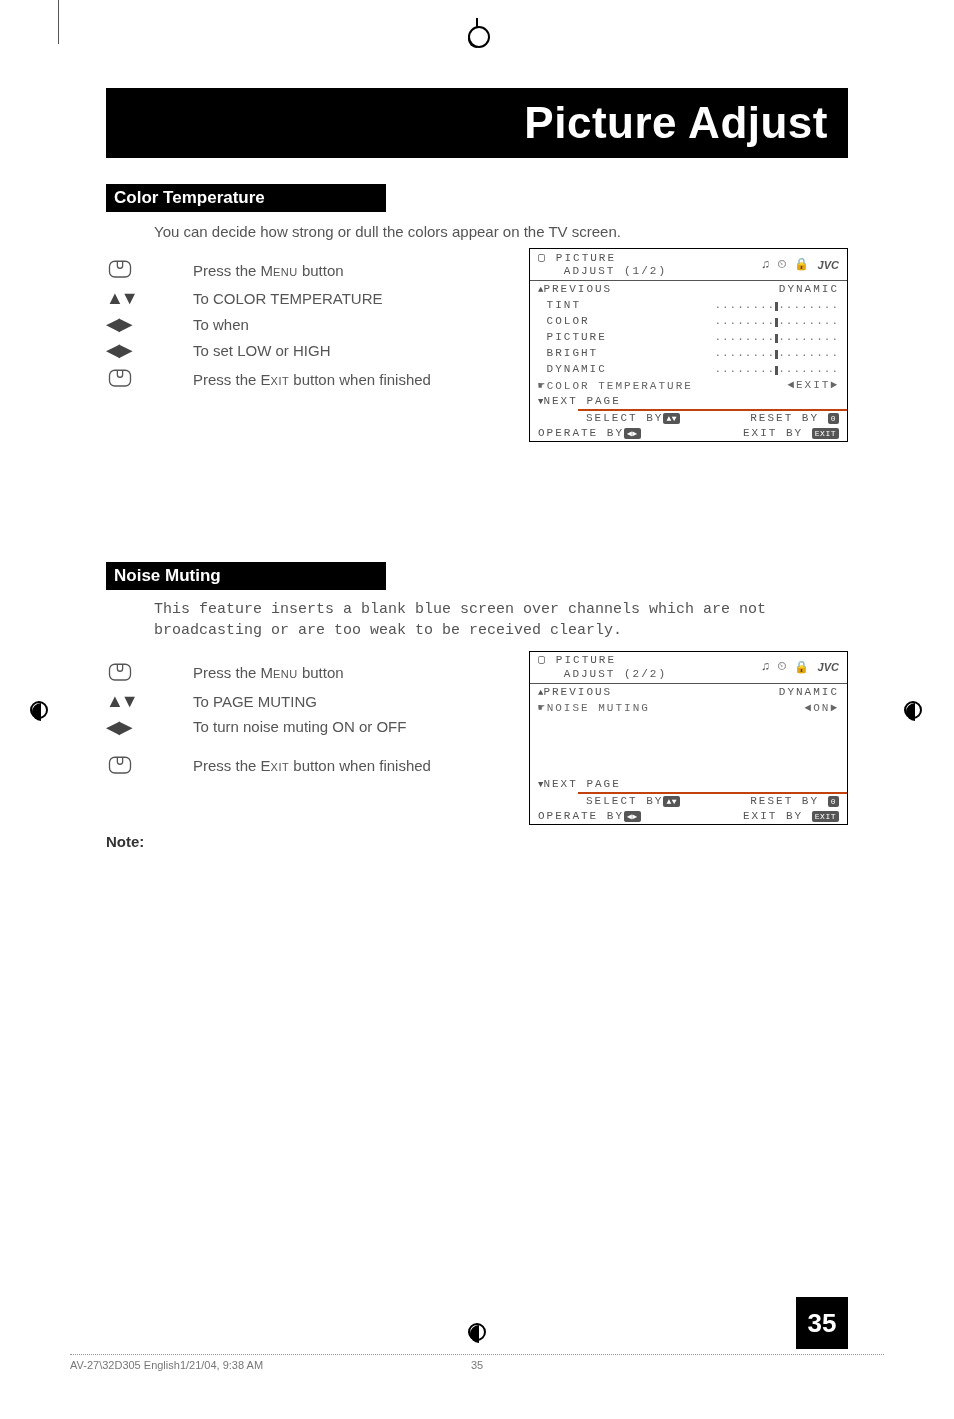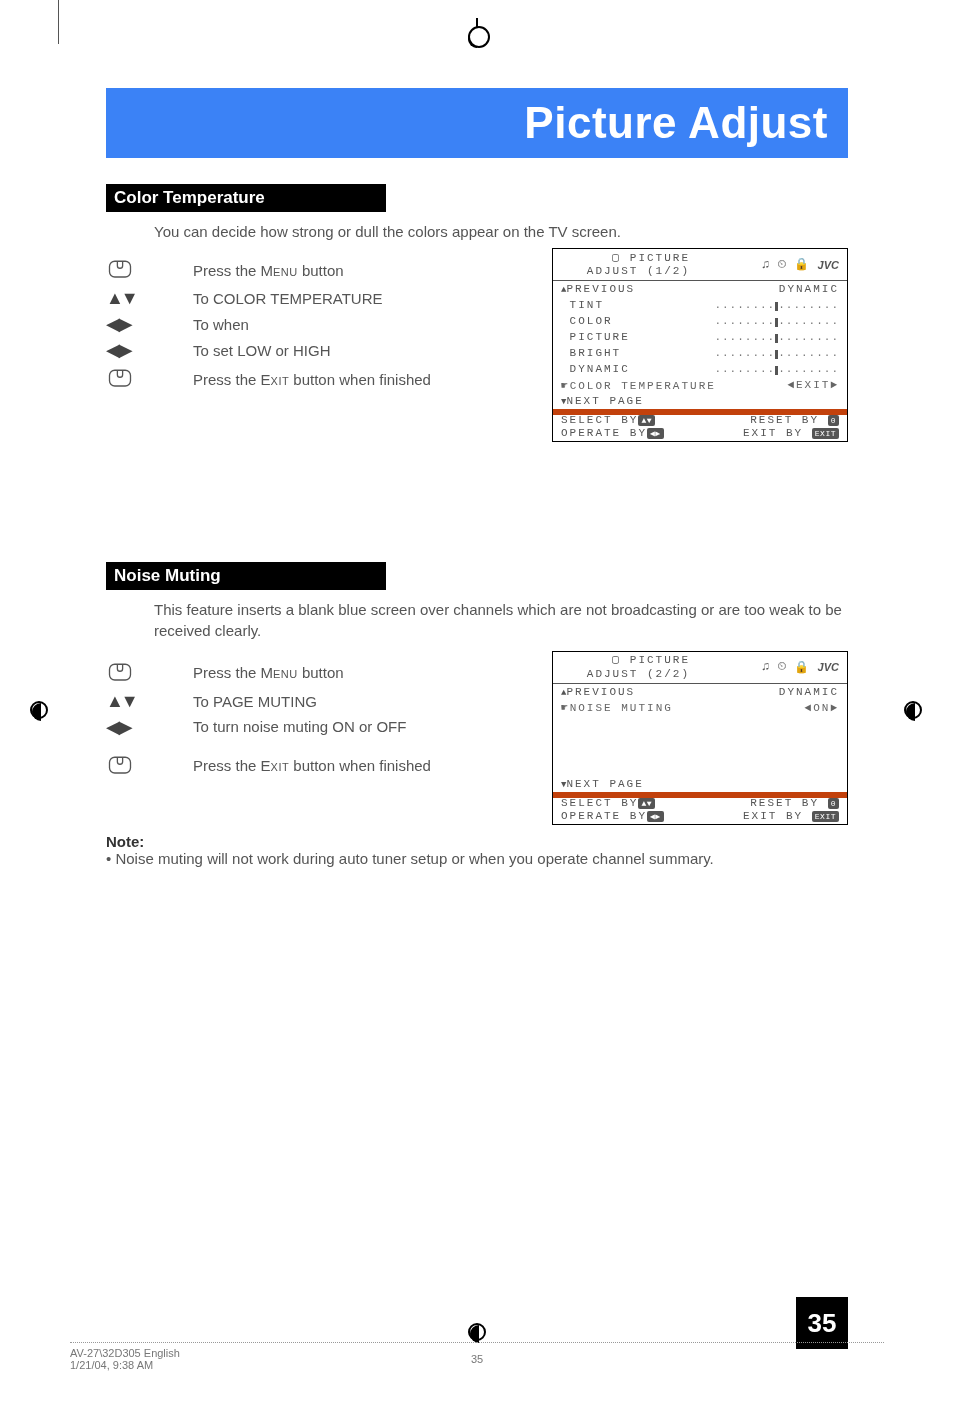--- a/index.html
+++ b/index.html
@@ -25,21 +25,21 @@
   .crop-r::before { content:""; position:absolute; left:0; top:0; width:9px; height:18px; background:#000; border-top-left-radius:18px; border-bottom-left-radius:18px;}
 
   .vline-left { position:absolute; left:58px; top:0; width:1px; height:44px; background:#555;}
 
   .page {
     position: absolute;
     left: 106px; right: 106px; top: 88px; bottom: 120px;
   }
 
   .title-bar {
-    background: #3b82f6;
+    background: #000000;
     color: #fff;
     text-align: right;
     padding: 10px 20px;
     font-size: 44px;
     font-weight: bold;
     letter-spacing: 0.5px;
   }
 
   .section-bar {
     display: inline-block;
@@ -76,32 +76,31 @@
     color: #444;
     letter-spacing: -3px;
   }
   .step-text { font-size: 15px; color: #555; }
   .smallcaps { font-variant: small-caps; letter-spacing: 0.5px; }
 
   .hand-svg { width: 28px; height: 28px; }
 
   .osd {
     border: 1.5px solid #000;
-    width: 296px;
+    width: 319px;
     font-family: "Courier New", monospace;
     font-size: 11px;
     letter-spacing: 2px;
     color: #555;
-    text-align: right;
   }
   .osd-row { display:flex; justify-content:space-between; padding: 1px 8px; align-items:center; height:16px;}
   .osd-header { border-bottom: 1px solid #555; height:32px; display:flex; justify-content:space-between; align-items:center; padding:2px 8px;}
   .osd-header-left { line-height:1.2; }
   .osd-icons { display:flex; gap:8px; align-items:center; font-size:12px; letter-spacing:0;}
-  .osd-footer { border-top: 6px solid #c2410c; }
+  .osd-footer { border-top: 2px solid #c2410c; margin-left: 48px; }
   .osd .bar { flex:0 0 auto; display:flex; align-items:center; gap:0;}
   .osd .dots { letter-spacing: 1px; color:#777;}
   .osd .mark { display:inline-block; width:3px; height:9px; background:#555; position:relative; top:1px;}
   .badge { display:inline-block; background:#555; color:#fff; font-size:8px; padding:0 3px; border-radius:2px; letter-spacing:0.5px; line-height:11px;}
   .tri { font-size:9px; letter-spacing:0;}
   .osd-sel { color:#666; }
 
   .columns { display:flex; gap:30px; align-items:flex-start; }
   .col-left { flex: 1 1 auto; }
   .col-right { flex: 0 0 auto; }
@@ -122,25 +121,24 @@
     font-size: 26px;
     font-weight: bold;
   }
 
   .footer-line {
     position: absolute;
     left: 70px; right: 70px;
     bottom: 48px;
     border-top: 1px dotted #999;
     display: flex;
-    justify-content: center;
+    justify-content: flex-start;
     font-size: 11px;
     color: #777;
     padding-top: 4px;
-    flex-direction: column;
   }
   .footer-line .mid { position:absolute; left:50%; transform:translateX(-50%);}
 
   .jvc { font-weight:bold; font-style:italic; font-family: Liberation Sans, sans-serif; letter-spacing:0; font-size:11px;}
 </style>
 </head>
 <body>
 
 <div class="vline-left"></div>
 <div class="crop-t"></div>
@@ -268,21 +266,21 @@
             <span><span>EXIT BY</span> <span class="badge">EXIT</span></span>
           </div>
       </div>
     </div>
   </div>
 
 
   <div style="margin-top:120px;">
     <div class="section-bar">Noise Muting</div>
   </div>
-  <p class="body-text" style="margin-top:10px;">This feature inserts a blank blue screen over channels which are not broadcasting or are too weak to be received clearly.</p>
+  <p class="body-text" style="margin-top:10px;font-family:Liberation Mono, monospace;">This feature inserts a blank blue screen over channels which are not broadcasting or are too weak to be received clearly.</p>
 
   <div class="columns" style="margin-top:10px;">
     <div class="col-left">
       <div class="steps">
         <div class="step-row">
           <span class="step-icon">
             <svg class="hand-svg" viewBox="0 0 32 32">
                 <rect x="4" y="6" width="24" height="18" rx="6" fill="none" stroke="#555" stroke-width="1.5"></rect>
                 <path d="M13 6 v5 a3 3 0 0 0 6 0 v-5" fill="none" stroke="#555" stroke-width="1.5"></path>
               </svg>
@@ -343,21 +341,20 @@
         <div class="osd-row">
             <span><span>OPERATE BY</span><span class="badge">◀▶</span></span>
             <span><span>EXIT BY</span> <span class="badge">EXIT</span></span>
           </div>
       </div>
     </div>
   </div>
 
   <p class="note" style="margin-top:8px;">
     <b>Note:</b><br>
-    <span>• Noise muting will not work during auto tuner setup or when you operate channel summary.</span>
   </p>
 
 </div>
 
 <div class="pagenum-box">35</div>
 
 <div class="footer-line">
   <span>AV-27\32D305 English</span>
   <span class="mid">35</span>
   <span>1/21/04, 9:38 AM</span>

